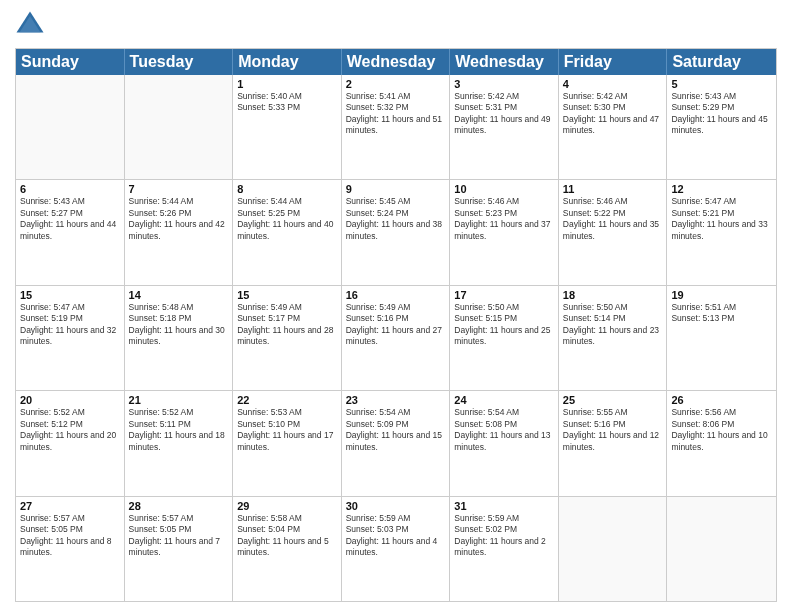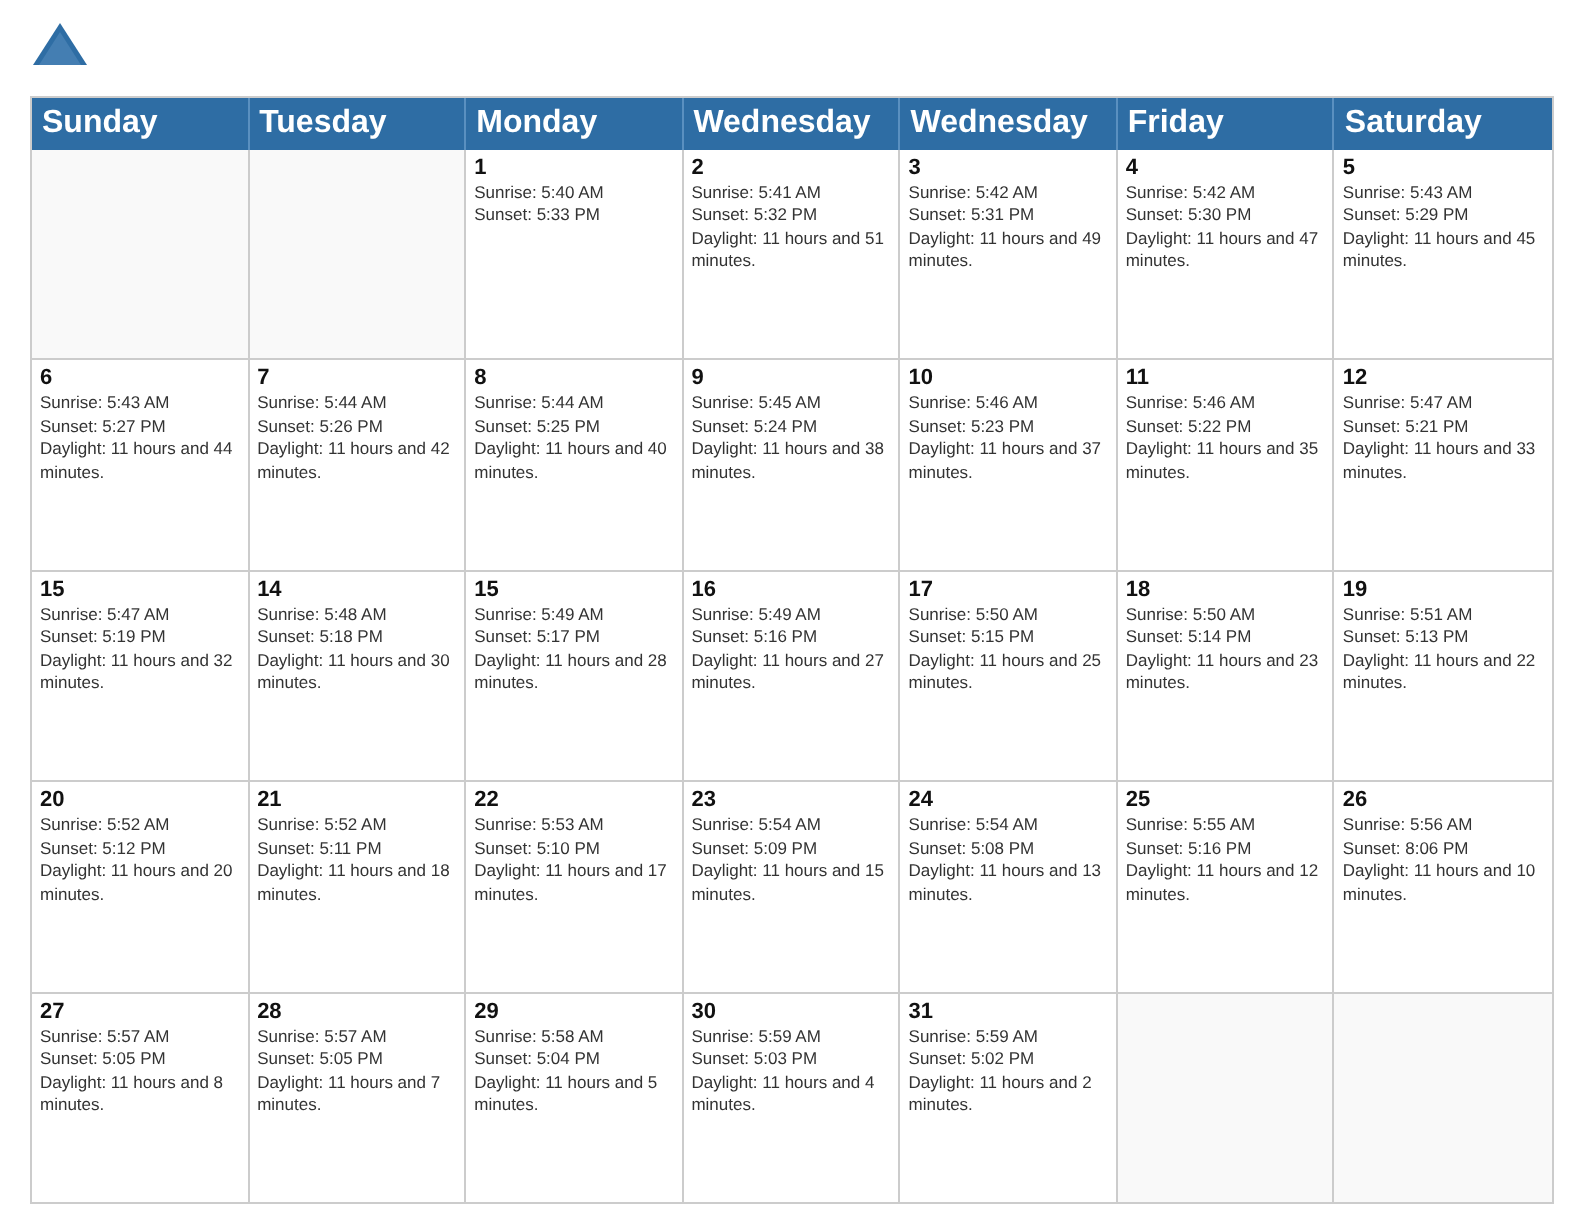--- a/index.html
+++ b/index.html
@@ -252,21 +252,20 @@
           <div class="cal-cell">
             <span class="day-num">18</span>
             <span class="cell-line">Sunrise: 5:50 AM</span>
             <span class="cell-line">Sunset: 5:14 PM</span>
             <span class="cell-line">Daylight: 11 hours and 23 minutes.</span>
           </div>
           <div class="cal-cell">
             <span class="day-num">19</span>
             <span class="cell-line">Sunrise: 5:51 AM</span>
             <span class="cell-line">Sunset: 5:13 PM</span>
-            <span class="cell-line">Daylight: 11 hours and 22 minutes.</span>
           </div>
         </div>
         <div class="cal-row">
           <div class="cal-cell">
             <span class="day-num">20</span>
             <span class="cell-line">Sunrise: 5:52 AM</span>
             <span class="cell-line">Sunset: 5:12 PM</span>
             <span class="cell-line">Daylight: 11 hours and 20 minutes.</span>
           </div>
           <div class="cal-cell">

